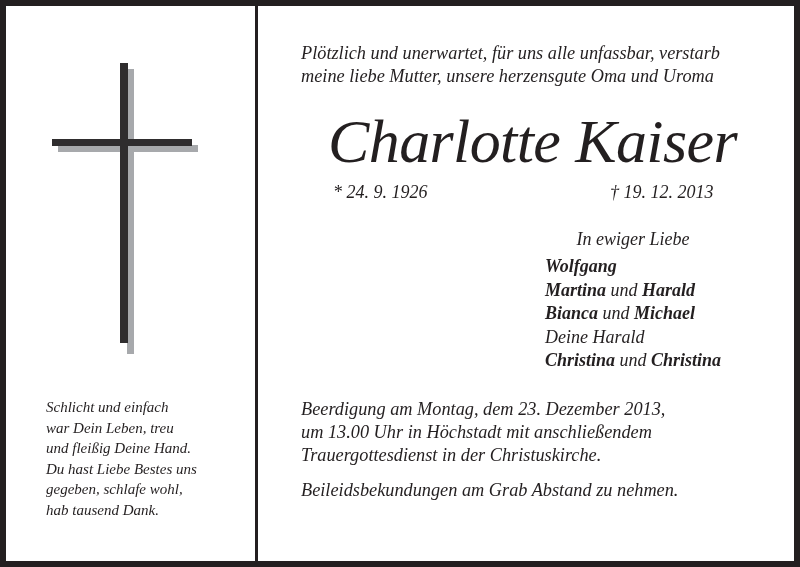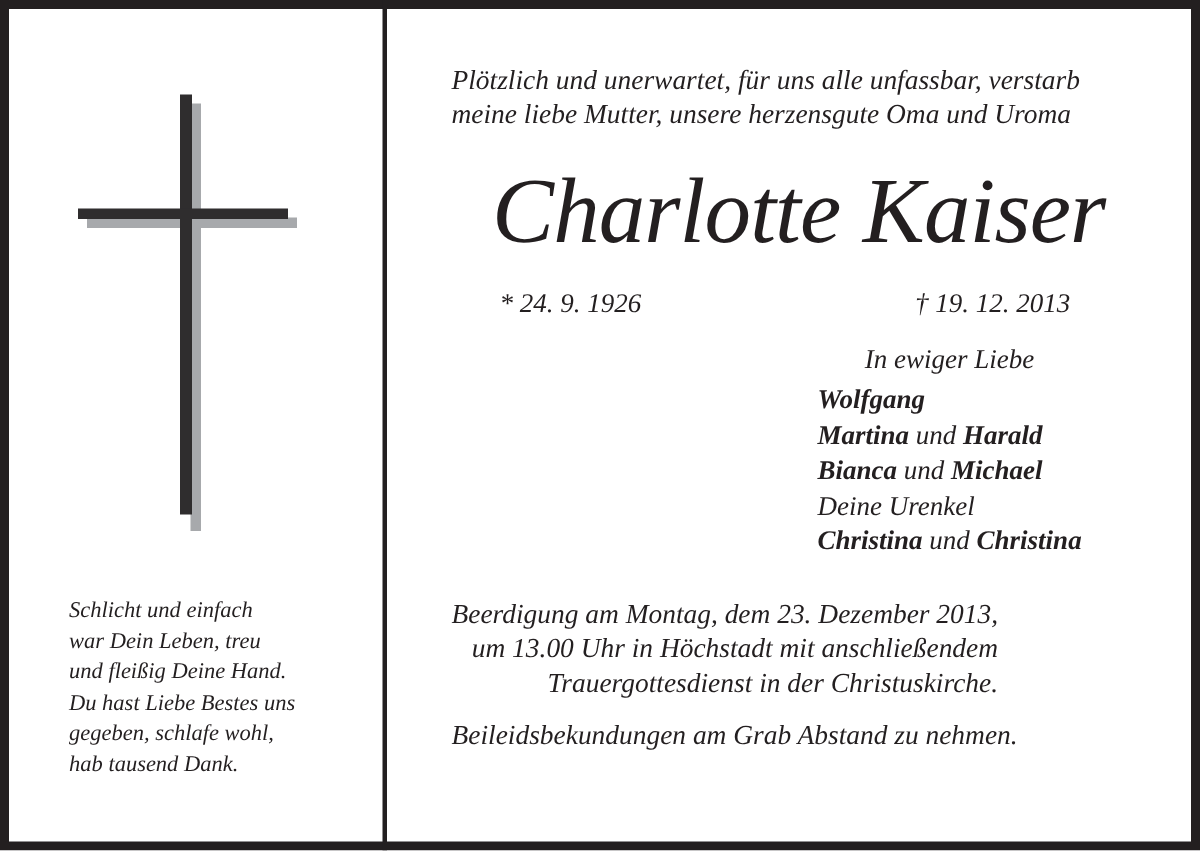--- a/index.html
+++ b/index.html
@@ -29,37 +29,37 @@
       position: absolute; left: 301px; top: 42px;
       font-size: 18.3px; line-height: 23px; white-space: nowrap;
     }
     .intro div { height: 23px; }
     .name {
       position: absolute; left: 328px; top: 106px;
       font-size: 62px; line-height: 70px; white-space: nowrap;
       letter-spacing: -0.6px;
     }
     .date {
-      position: absolute; top: 191px;
+      position: absolute; top: 181px;
       font-size: 18px; line-height: 22px; white-space: nowrap;
     }
     .date-birth { left: 333px; }
     .date-death { left: 610px; }
     .mourners {
       position: absolute; left: 545px; top: 228px;
       font-size: 18px; line-height: 23.5px; white-space: nowrap;
     }
     .mourners .heading { height: 27px; text-align: center; }
     .mourners .row { height: 23.5px; }
     .mourners b { font-weight: bold; }
     .funeral {
       position: absolute; left: 301px; top: 398px;
       font-size: 18.3px; line-height: 23px; white-space: nowrap;
     }
-    .funeral div { height: 23px; text-align: right; }
+    .funeral div { height: 23px; }
     .thanks {
       position: absolute; left: 301px; top: 479px;
       font-size: 18.3px; line-height: 23px; white-space: nowrap;
     }
     .thanks div { height: 23px; }
   </style>
 </head>
 <body>
 
 <div class="frame"></div>
@@ -90,21 +90,21 @@
 
 <div class="date date-birth serif">* 24. 9. 1926</div>
 <div class="date date-death serif">† 19. 12. 2013</div>
 
 <div class="mourners serif">
   <div class="heading">In ewiger Liebe</div>
   <div id="mourner-rows">
       <div class="row"><b style="white-space: pre;">Wolfgang</b></div>
       <div class="row"><b style="white-space: pre;">Martina</b><span style="white-space: pre;"> und </span><b style="white-space: pre;">Harald</b></div>
       <div class="row"><b style="white-space: pre;">Bianca</b><span style="white-space: pre;"> und </span><b style="white-space: pre;">Michael</b></div>
-      <div class="row"><span style="white-space: pre;">Deine Urenkel</span></div>
+      <div class="row"><span style="white-space: pre;">Deine Harald</span></div>
       <div class="row"><b style="white-space: pre;">Christina</b><span style="white-space: pre;"> und </span><b style="white-space: pre;">Christina</b></div>
     </div>
 </div>
 
 <div class="funeral serif">
   <div>Beerdigung am Montag, dem 23. Dezember 2013,</div>
   <div>um 13.00 Uhr in Höchstadt mit anschließendem</div>
   <div>Trauergottesdienst in der Christuskirche.</div>
 </div>
 

